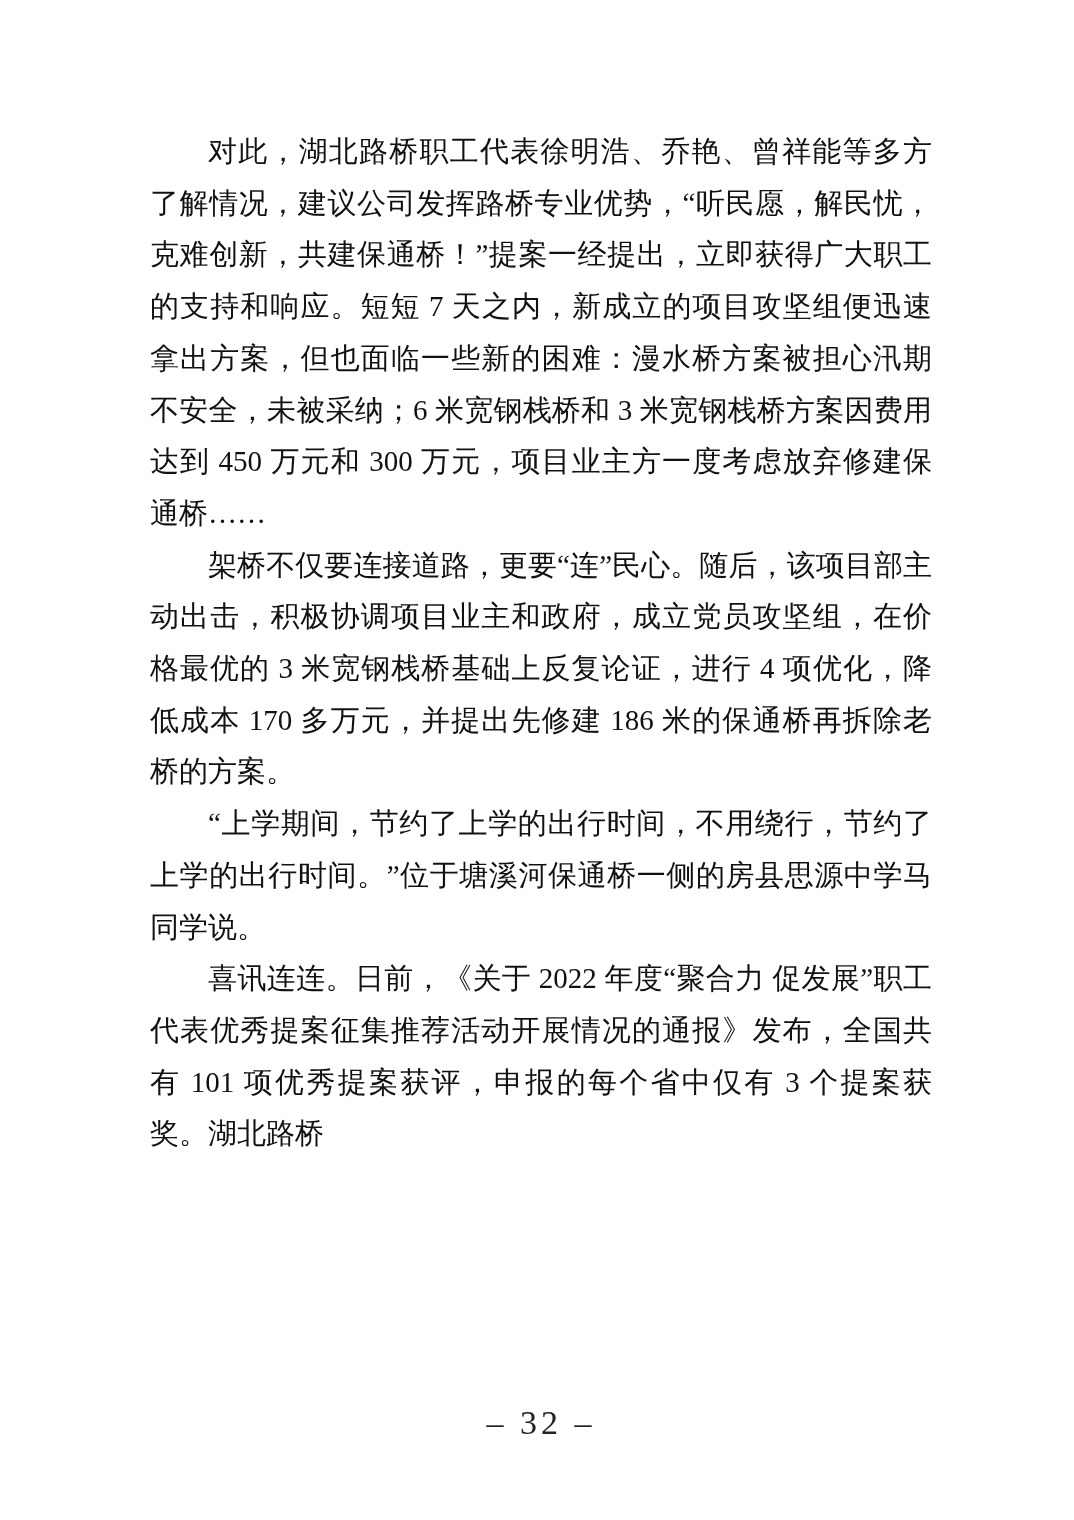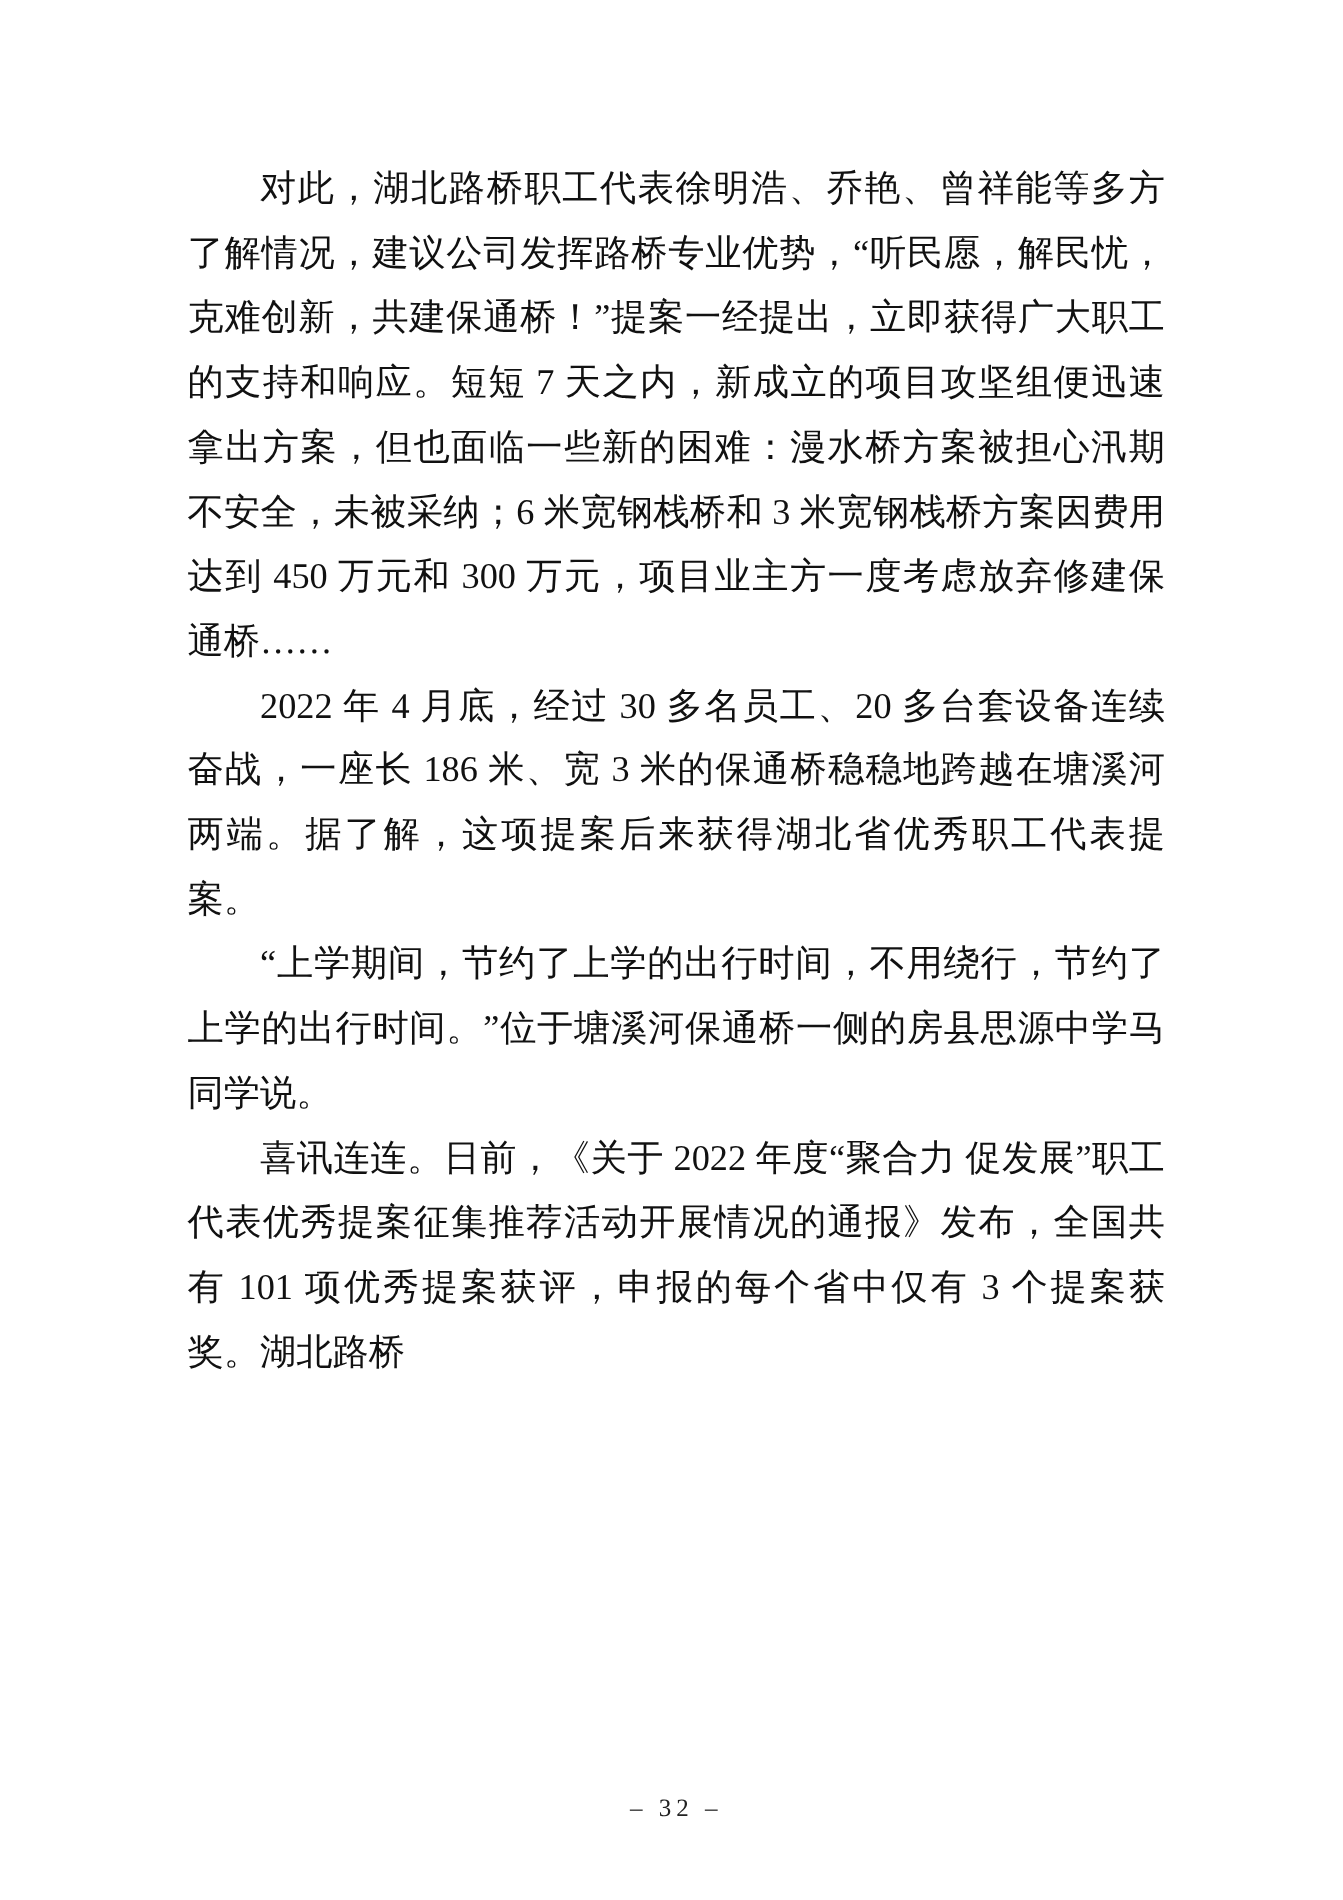--- a/index.html
+++ b/index.html
@@ -27,32 +27,32 @@
   }
   .text-block p {
     text-indent: 2em;
     margin: 0;
     word-break: break-all;
   }
   .footer {
     position: absolute;
     left: 150px;
     width: 782px;
-    top: 1436px;
+    top: 1404px;
     text-align: center;
     font-family: "Liberation Serif", "DejaVu Serif", serif;
-    font-size: 20px;
+    font-size: 34px;
     color: #222222;
     letter-spacing: 4px;
   }
 </style>
 </head>
 <body>
 
 <div class="page">
   <div class="text-block">
     <p>对此，湖北路桥职工代表徐明浩、乔艳、曾祥能等多方了解情况，建议公司发挥路桥专业优势，“听民愿，解民忧，克难创新，共建保通桥！”提案一经提出，立即获得广大职工的支持和响应。短短 7 天之内，新成立的项目攻坚组便迅速拿出方案，但也面临一些新的困难：漫水桥方案被担心汛期不安全，未被采纳；6 米宽钢栈桥和 3 米宽钢栈桥方案因费用达到 450 万元和 300 万元，项目业主方一度考虑放弃修建保通桥……</p>
-    <p>2022 年 4 月底，经过 30 多名员工、20 多台套设备连续奋战，一座长 186 米、宽 3 米的保通桥稳稳地跨越在塘溪河两端。据了解，这项提案后来获得湖北省优秀职工代表提案。</p>
+    <p>架桥不仅要连接道路，更要“连”民心。随后，该项目部主动出击，积极协调项目业主和政府，成立党员攻坚组，在价格最优的 3 米宽钢栈桥基础上反复论证，进行 4 项优化，降低成本 170 多万元，并提出先修建 186 米的保通桥再拆除老桥的方案。</p>
     <p>“上学期间，节约了上学的出行时间，不用绕行，节约了上学的出行时间。”位于塘溪河保通桥一侧的房县思源中学马同学说。</p>
     <p>喜讯连连。日前，《关于 2022 年度“聚合力 促发展”职工代表优秀提案征集推荐活动开展情况的通报》发布，全国共有 101 项优秀提案获评，申报的每个省中仅有 3 个提案获奖。湖北路桥</p>
   </div>
   <div class="footer">– 32 –</div>
 </div>
 
 </body></html>

